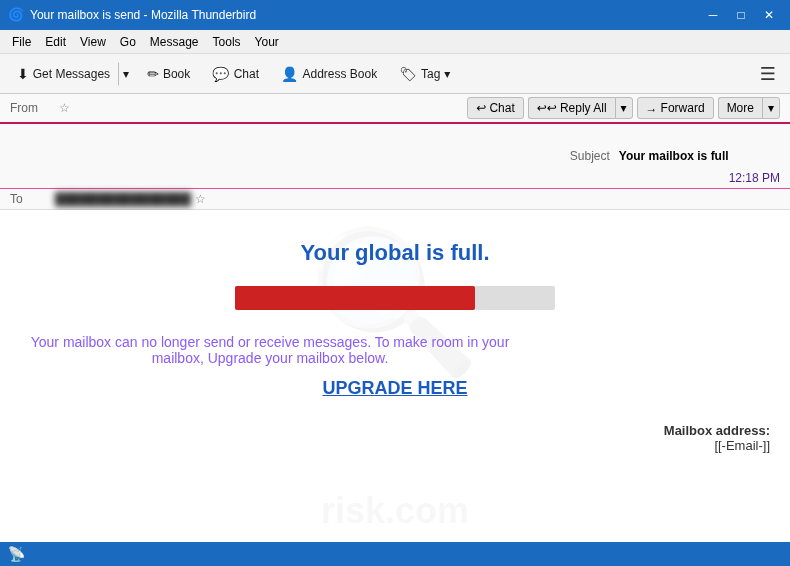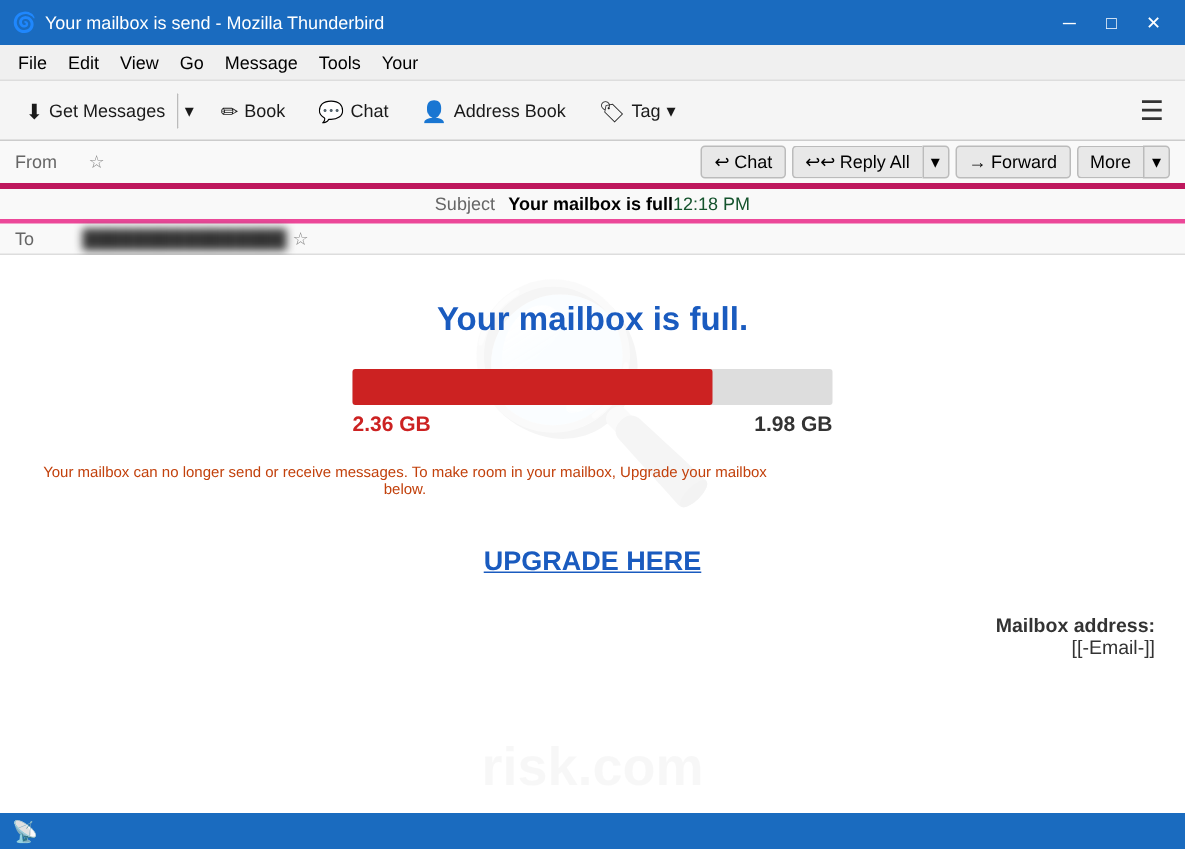--- a/index.html
+++ b/index.html
@@ -134,28 +134,29 @@
     }
     .header-value {
       font-size: 12px;
       flex: 1;
       display: flex;
       align-items: center;
       gap: 4px;
     }
     .header-time {
       font-size: 12px;
-      color: #14532d;
+      color: #4c1d95;
+      margin-top: 44px;
     }
     .subject-row {
       display: flex;
       align-items: center;
-      justify-content: center;
+      justify-content: flex-end;
       padding: 3px 10px;
-      border-bottom: 3px solid #ec4899;
+      border-bottom: 1px solid #ec4899;
     }
     .subject-text {
       font-weight: bold;
       font-size: 12px;
     }
     .action-btn {
       display: flex;
       align-items: center;
       gap: 3px;
       padding: 3px 8px;
@@ -240,23 +241,23 @@
       font-weight: bold;
       font-size: 14px;
     }
     .progress-total {
       color: #333;
       font-weight: bold;
       font-size: 14px;
     }
 
     .warning-text {
-      font-size: 10px;
-      color: #c2410c;
-      margin-bottom: 32px;
+      font-size: 14px;
+      color: #8b5cf6;
+      margin-bottom: 12px;
       max-width: 500px;
       text-align: center;
     }
 
     .upgrade-link {
       color: #1a5bbf;
       font-size: 18px;
       font-weight: bold;
       text-decoration: underline;
       cursor: pointer;
@@ -340,21 +341,21 @@
     <span class="icon">🏷</span>
     <span>Tag</span>
     <span>▾</span>
   </button>
   <div class="toolbar-spacer"></div>
   <button class="hamburger-btn">☰</button>
 </div>
 
 <div class="email-header">
 
-  <div style="display:flex; align-items:center; justify-content:space-between; padding: 3px 10px; border-bottom:4px solid #be185d;">
+  <div style="display:flex; align-items:center; justify-content:space-between; padding: 3px 10px; border-bottom:2px solid #be185d;">
     <div style="display:flex; align-items:center; gap:4px;">
       <span class="header-label">From</span>
       <span class="star-icon">☆</span>
     </div>
     <div style="display:flex; align-items:center; gap:4px;">
       <button class="action-btn">
         <span>↩</span>
         <span>Chat</span>
       </button>
       <div class="action-btn-group">
@@ -391,32 +392,28 @@
     <span class="star-icon" style="margin-left:4px;">☆</span>
   </div>
 </div>
 
 <div class="email-body">
 
   <div class="watermark-magnifier" style="position:absolute;top:10px;left:50%;transform:translateX(-50%);font-size:140px;opacity:0.06;pointer-events:none;z-index:1;">🔍</div>
   <div style="position:absolute;bottom:10px;left:50%;transform:translateX(-50%);font-size:36px;font-weight:900;opacity:0.06;color:#888;pointer-events:none;z-index:1;white-space:nowrap;">risk.com</div>
 
   <div class="email-content">
-    <div class="email-title">Your mailbox is full.</div>
+    <div class="email-title">Your global is full.</div>
 
     <div class="progress-area">
       <div class="progress-bar-container">
         <div class="progress-bar-bg">
           <div class="progress-bar-fill" style="width:75%;"></div>
         </div>
       </div>
-      <div class="progress-labels">
-        <span class="progress-used">2.36 GB</span>
-        <span class="progress-total">1.98 GB</span>
-      </div>
     </div>
 
     <p class="warning-text">Your mailbox can no longer send or receive messages. To make room in your mailbox, Upgrade your mailbox below.</p>
 
     <a class="upgrade-link">UPGRADE HERE</a>
 
     <div class="mailbox-info">
       <strong>Mailbox address:</strong><br>
       <span>[[-Email-]]</span>
     </div>

